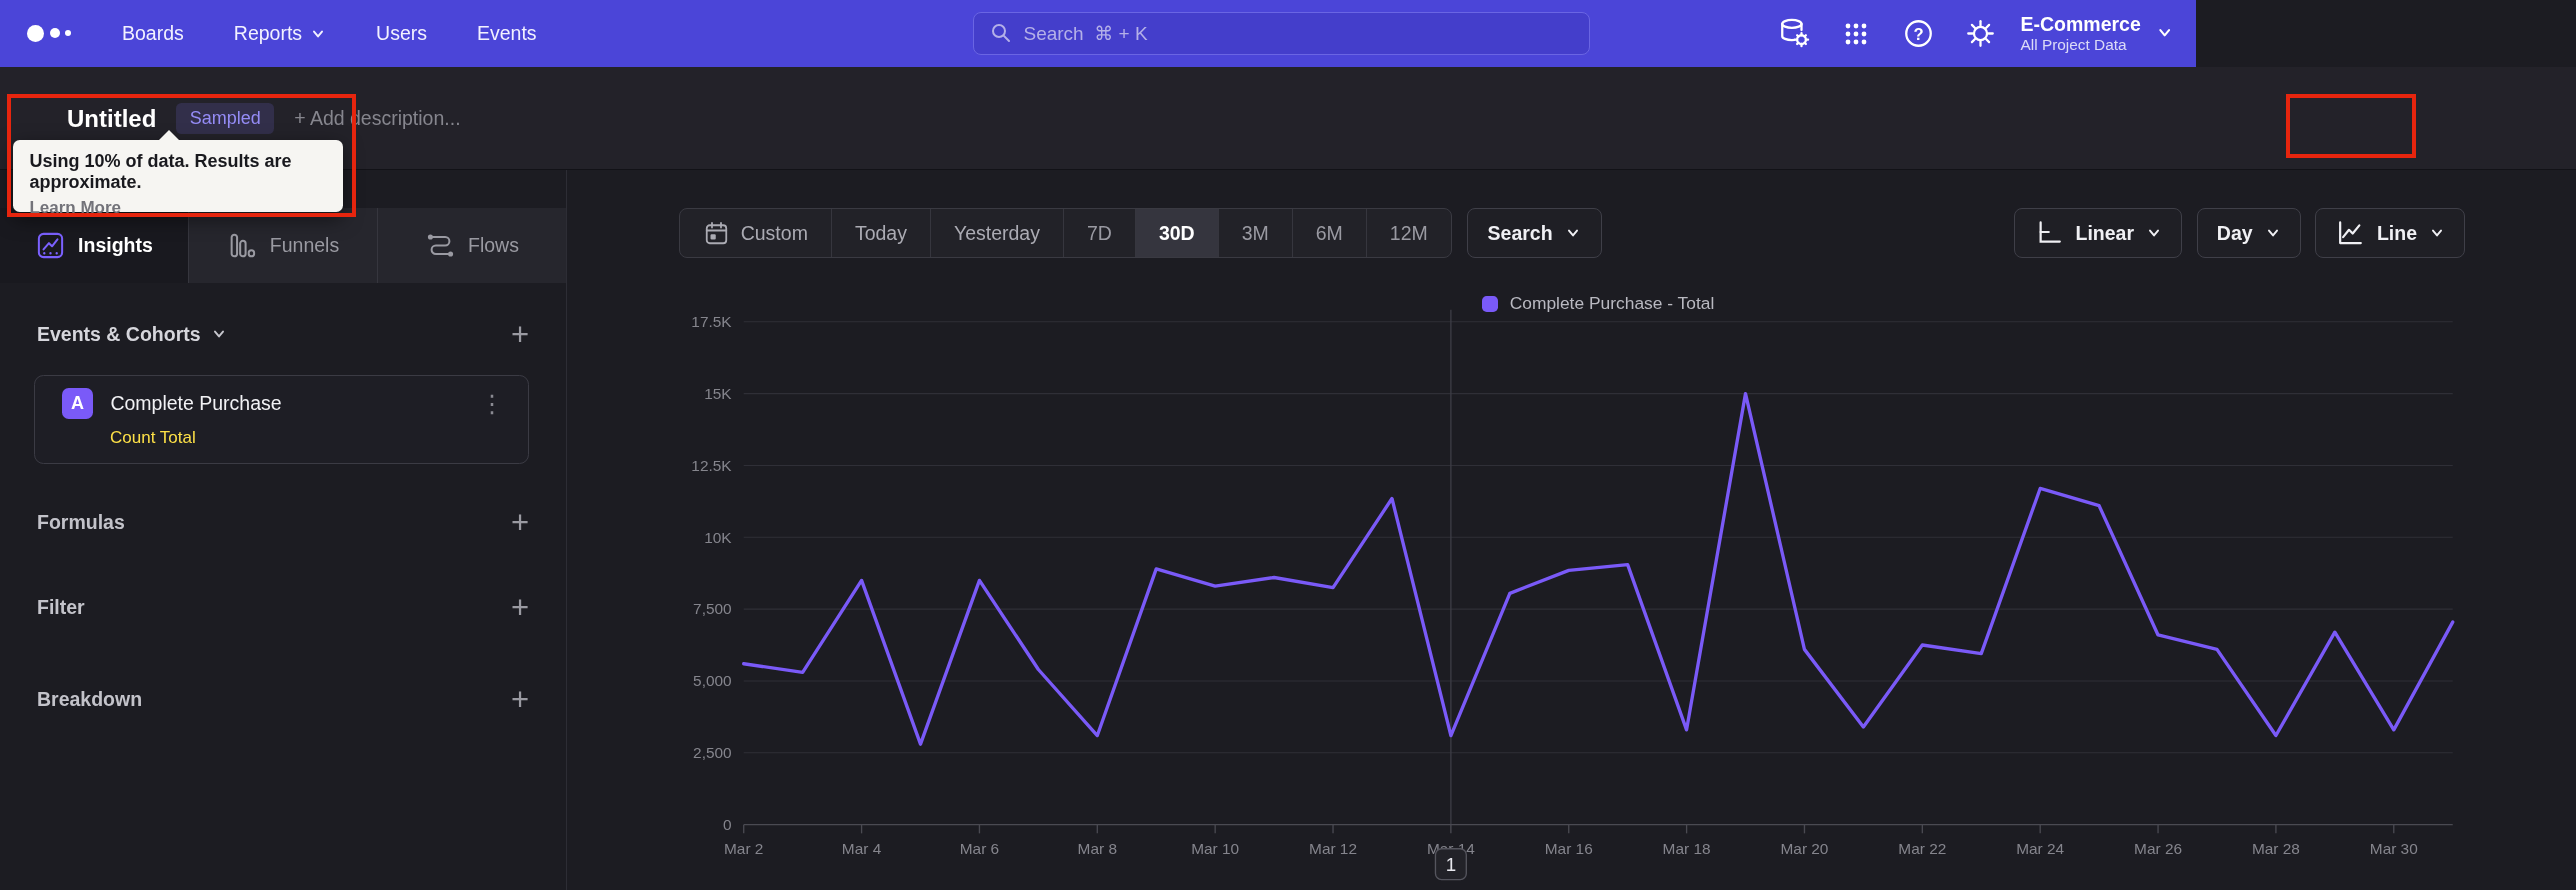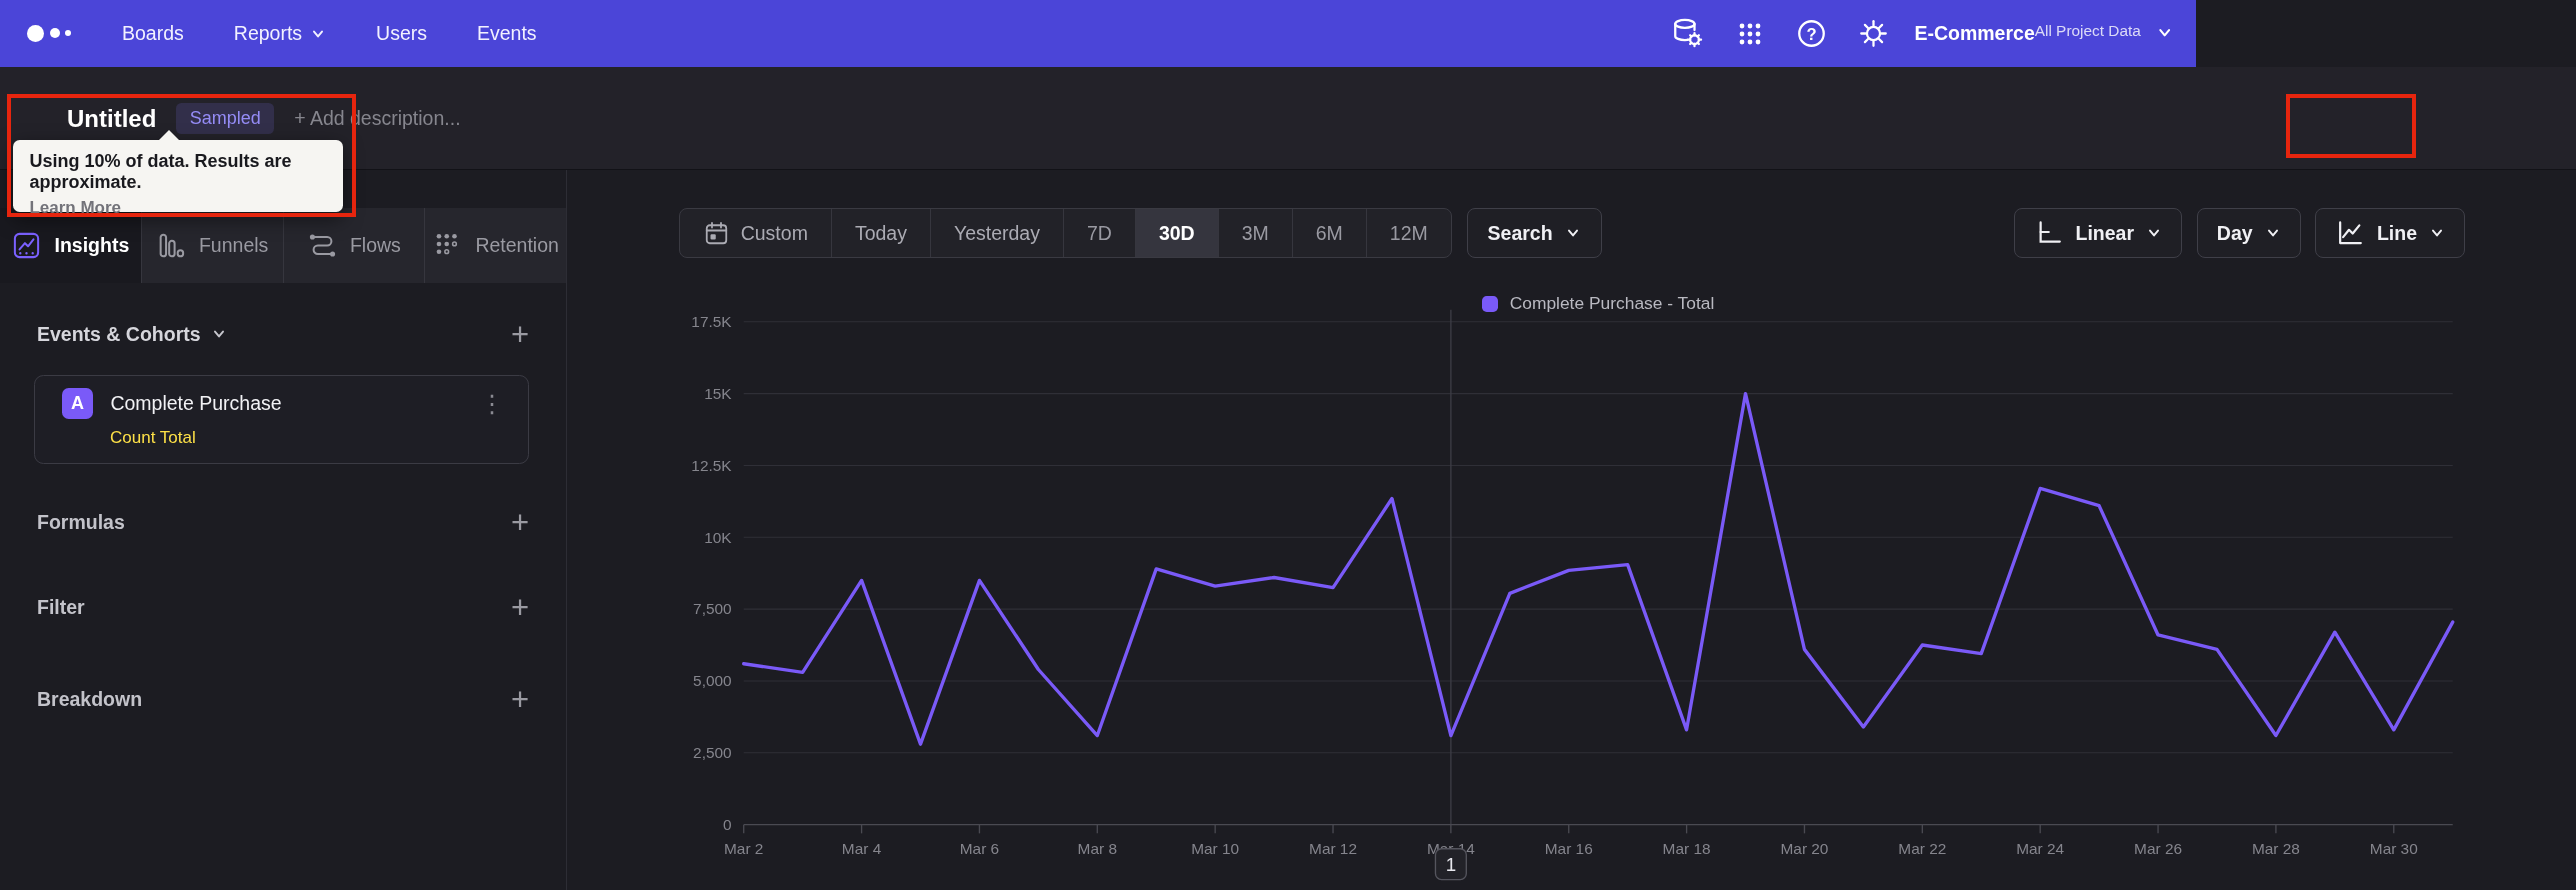--- a/index.html
+++ b/index.html
@@ -21,21 +21,21 @@
   .searchbox{ position:absolute; left:973px; top:12px; width:617px; height:43px;
     background:#443ecb; border:1.3px solid #6a65e3; border-radius:8px;
     display:flex; align-items:center; padding:0 14.8px; gap:10.7px;}
   .searchbox input{ background:transparent; border:none; outline:none; color:#c9c6f2;
     font-size:19px; width:100%; font-family:"Liberation Sans",sans-serif;}
   .searchbox input::placeholder{ color:#b4b0e8; }
   .nav-right{ position:absolute; right:0; top:0; height:67px; display:flex; align-items:center;}
   .nav-iconbtn{ width:43px; height:43px; display:flex; align-items:center; justify-content:center;
     margin-right:19px; cursor:pointer;}
   .project{ display:flex; align-items:center; gap:14.8px; margin-right:23px; cursor:pointer;}
-  .project .ptxt{ display:flex; flex-direction:row; line-height:1.15;}
+  .project .ptxt{ display:flex; flex-direction:column; line-height:1.15;}
   .project .pname{ font-size:19.5px; font-weight:700; color:#fff;}
   .project .pscope{ font-size:15.4px; color:rgba(255,255,255,.8);}
   
   .header2{ position:absolute; left:0; top:67px; width:2576px; height:103px;
     background:#232229; border-bottom:1.3px solid #121217; z-index:4;}
   .h2-left{ position:absolute; left:67px; top:0; height:103px; display:flex; align-items:center; gap:20px;}
   .rtitle{ font-size:24px; font-weight:700; color:#fff;}
   .sampled{ background:#322f4a; color:#958cf6; font-size:18px; font-weight:500;
     padding:5.4px 13.4px; border-radius:5.4px; cursor:pointer;}
   .adddesc{ font-size:19.5px; color:#86868e; cursor:pointer;}
@@ -120,20 +120,29 @@
         </svg>
       </div>
       <div class="nav-link">
         <span>Users</span>
       </div>
       <div class="nav-link">
         <span>Events</span>
       </div>
     </div>
 
+  <div class="searchbox">
+    <span>
+      <svg width="24" height="24" viewBox="0 0 36 36">
+          <circle cx="15" cy="15" r="9" fill="none" stroke="#b4b0e8" stroke-width="3"></circle>
+          <line x1="22" y1="22" x2="30" y2="30" stroke="#b4b0e8" stroke-width="3" stroke-linecap="round"></line>
+        </svg>
+    </span>
+    <input placeholder="Search  ⌘ + K" style="">
+  </div>
 
   <div class="nav-right">
     <div class="nav-iconbtn">
       <svg width="35" height="35" viewBox="0 0 40 40" fill="none" stroke="#fff" stroke-width="2.6" stroke-linecap="round">
         <ellipse cx="17" cy="9" rx="11" ry="4.5"></ellipse>
           <path d="M6 9v14c0 2.5 4.9 4.5 11 4.5 1 0 2-.05 3-.16"></path>
           <path d="M28 9v7"></path>
         <circle cx="28" cy="27" r="5"></circle>
           <g>
             <line x1="28" y1="19.5" x2="28" y2="22"></line>
@@ -238,38 +247,20 @@
         </svg>
         <span>Funnels</span>
       </div>
       <div class="tab">
         <svg width="31" height="31" viewBox="0 0 40 40" fill="none" stroke="#9a9aa2" stroke-width="2.6" stroke-linecap="round">
           <path d="M10 9h16a5.5 5.5 0 0 1 0 11H14a5.5 5.5 0 0 0 0 11h16"></path>
           <circle cx="7" cy="9" r="2" fill="#9a9aa2"></circle>
           <circle cx="33" cy="31" r="2" fill="#9a9aa2"></circle>
         </svg>
         <span>Flows</span>
-      </div>
-      <div class="tab">
-        <svg width="31" height="31" viewBox="0 0 40 40">
-          <g fill="#9a9aa2">
-            <circle cx="9" cy="8" r="3"></circle>
-            <circle cx="19" cy="8" r="3"></circle>
-            <circle cx="29" cy="8" r="3"></circle>
-            <circle cx="9" cy="18" r="3"></circle>
-            <circle cx="19" cy="18" r="3"></circle>
-            <circle cx="9" cy="28" r="3"></circle>
-          </g>
-          <g fill="none" stroke="#9a9aa2" stroke-width="2">
-            <circle cx="29" cy="18" r="2.4"></circle>
-            <circle cx="19" cy="28" r="2.4"></circle>
-            <circle cx="9" cy="38" r="0"></circle>
-          </g>
-        </svg>
-        <span>Retention</span>
       </div>
     </div>
 
   <div class="srow" style="top:145px">
     <span class="slabel">
       <span>Events &amp; Cohorts</span>
       <svg class="chev" width="16" height="16" viewBox="0 0 20 20">
           <path d="M5 7l5 6 5-6" stroke="#c6c6cd" stroke-width="2.4" fill="none" stroke-linecap="round" stroke-linejoin="round"></path>
         </svg>
     </span>

